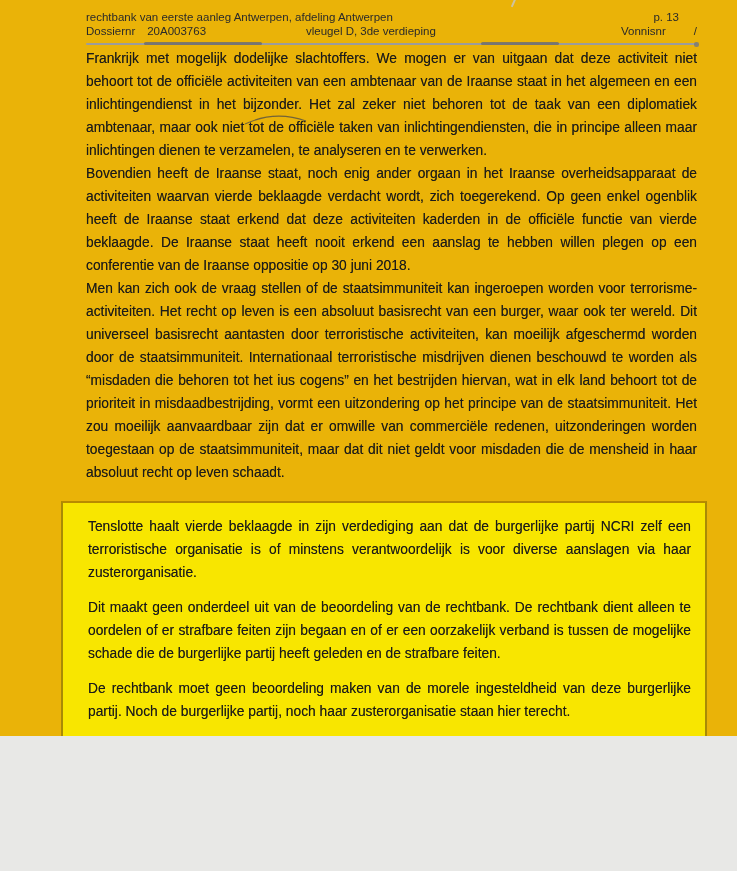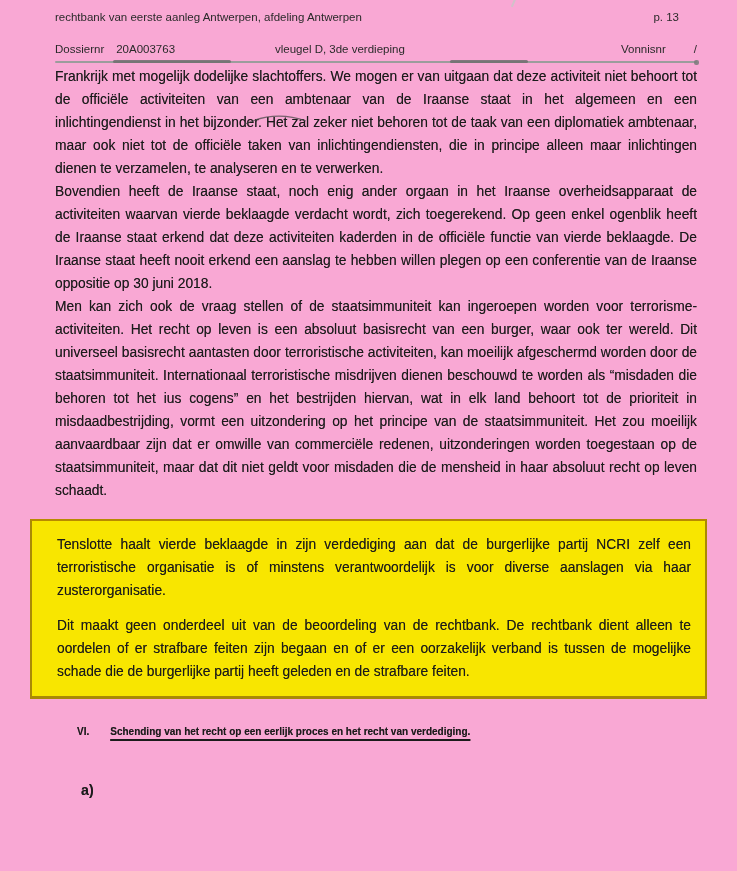--- a/index.html
+++ b/index.html
@@ -1,27 +1,27 @@
 <!DOCTYPE html>
 <html><head>
 <meta charset="utf-8">
 <style>
   html,body { margin:0; padding:0; background:#e8e8e6; }
   .page {
-    width:737px; height:871px; margin:0 auto; position:relative;
-    background:#f9a8d4; box-sizing:border-box;
-    padding:10px 40px 0 55px;
+    width:737px; height:736px; margin:0 auto; position:relative;
+    background:#eab308; box-sizing:border-box;
+    padding:10px 40px 0 86px;
     font-family:"Liberation Sans","DejaVu Sans",sans-serif;
     color:#1b1b1b; overflow:hidden;
   }
   
   .hdr { font-size:11.5px; color:#2a2a2a; line-height:14px; }
   .hdr-row1 { display:flex; justify-content:space-between; align-items:flex-end; }
   .hdr-row1 .pageno { margin-right:18px; }
-  .hdr-row2 { display:flex; align-items:flex-end; margin-top:18px; }
+  .hdr-row2 { display:flex; align-items:flex-end; margin-top:0; }
   .hdr-left { width:220px; }
   .hdr-left .num { margin-left:12px; }
   .hdr-center { flex:1; text-align:left; }
   .hdr-right { display:flex; gap:28px;text-align:right; }
   .rule { position:relative; height:6px; margin-top:3px; }
   .rule::before { content:""; position:absolute; left:0; right:0; top:2px; height:1.8px;
     background:#9c9c9c; border-radius:2px; }
   .rule .seg { position:absolute; top:1px; height:3.4px; background:#6e6e6e;
     border-radius:2px; opacity:.85; }
   .rule .seg1 { left:58px;  width:118px; }
@@ -87,20 +87,21 @@
   </header>
 
   <main class="body">
     <p class="p1">Frankrijk met mogelijk dodelijke slachtoffers. We mogen er van uitgaan dat deze activiteit niet behoort tot de officiële activiteiten van een ambtenaar van de Iraanse staat in het algemeen en een inlichtingendienst in het bijzonder. Het zal zeker niet behoren tot de taak van een diplomatiek ambtenaar, maar ook niet tot de officiële taken van inlichtingendiensten, die in principe alleen maar inlichtingen dienen te verzamelen, te analyseren en te verwerken.</p>
     <p class="p2">Bovendien heeft de Iraanse staat, noch enig ander orgaan in het Iraanse overheidsapparaat de activiteiten waarvan vierde beklaagde verdacht wordt, zich toegerekend. Op geen enkel ogenblik heeft de Iraanse staat erkend dat deze activiteiten kaderden in de officiële functie van vierde beklaagde. De Iraanse staat heeft nooit erkend een aanslag te hebben willen plegen op een conferentie van de Iraanse oppositie op 30 juni 2018.</p>
     <p class="p3">Men kan zich ook de vraag stellen of de staatsimmuniteit kan ingeroepen worden voor terrorisme-activiteiten. Het recht op leven is een absoluut basisrecht van een burger, waar ook ter wereld. Dit universeel basisrecht aantasten door terroristische activiteiten, kan moeilijk afgeschermd worden door de staatsimmuniteit. Internationaal terroristische misdrijven dienen beschouwd te worden als “misdaden die behoren tot het ius cogens” en het bestrijden hiervan, wat in elk land behoort tot de prioriteit in misdaadbestrijding, vormt een uitzondering op het principe van de staatsimmuniteit. Het zou moeilijk aanvaardbaar zijn dat er omwille van commerciële redenen, uitzonderingen worden toegestaan op de staatsimmuniteit, maar dat dit niet geldt voor misdaden die de mensheid in haar absoluut recht op leven schaadt.</p>
 
     <div class="highlight">
       <p>Tenslotte haalt vierde beklaagde in zijn verdediging aan dat de burgerlijke partij NCRI zelf een terroristische organisatie is of minstens verantwoordelijk is voor diverse aanslagen via haar zusterorganisatie.</p>
       <p>Dit maakt geen onderdeel uit van de beoordeling van de rechtbank. De rechtbank dient alleen te oordelen of er strafbare feiten zijn begaan en of er een oorzakelijk verband is tussen de mogelijke schade die de burgerlijke partij heeft geleden en de strafbare feiten.</p>
+      <p>De rechtbank moet geen beoordeling maken van de morele ingesteldheid van deze burgerlijke partij. Noch de burgerlijke partij, noch haar zusterorganisatie staan hier terecht.</p>
     </div>
 
     <div class="section">
       <span>VI.</span>
       <span class="title">Schending van het recht op een eerlijk proces en het recht van verdediging.</span>
     </div>
 
     <div class="subsection">
       <span>a)</span>
     </div>

